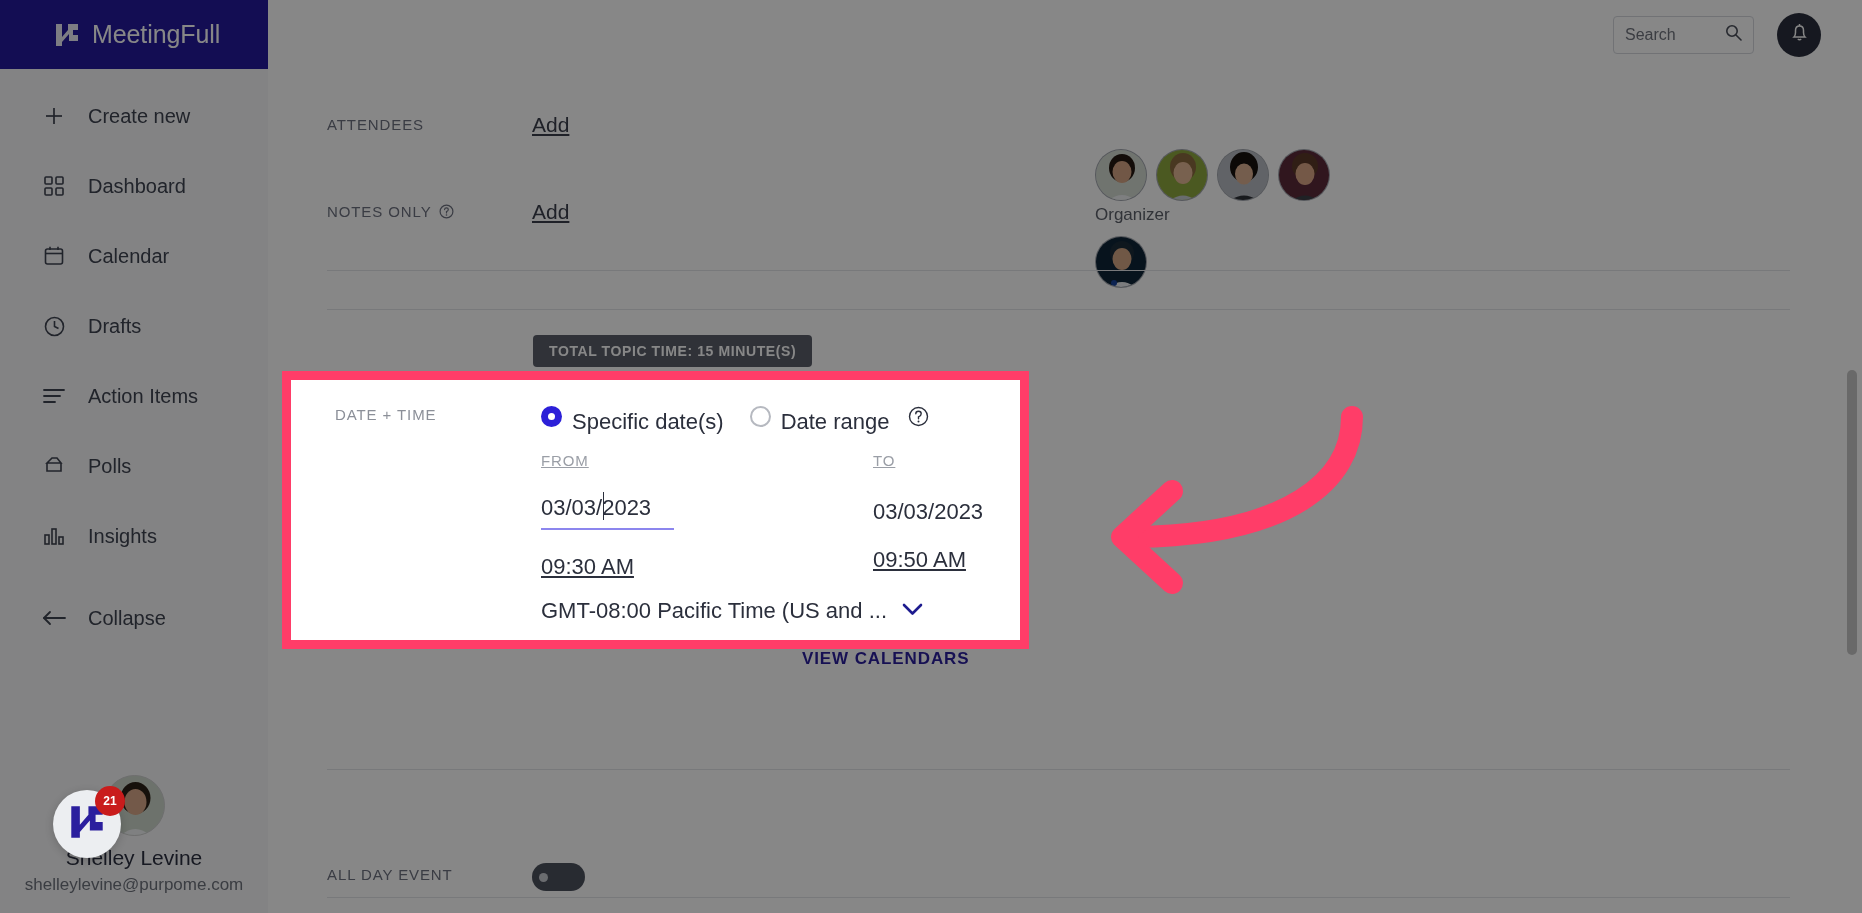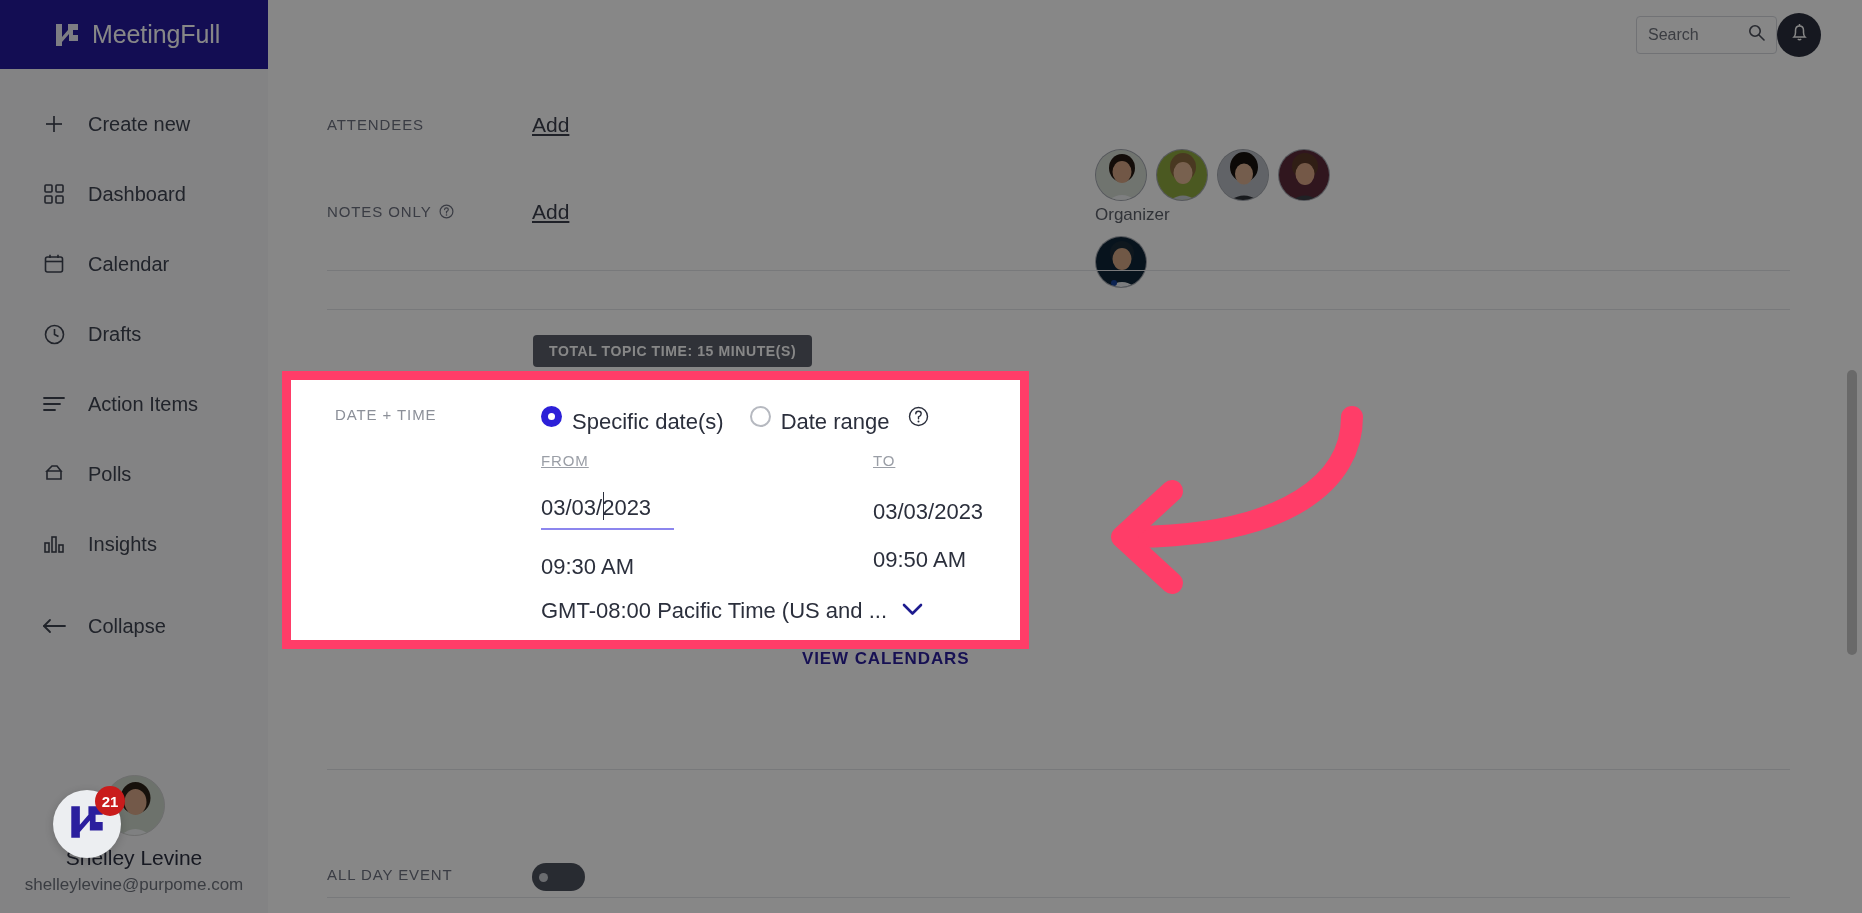--- a/index.html
+++ b/index.html
@@ -52,21 +52,21 @@
     gap: 11px;
   }
   .brand-logo { width: 28px; height: 28px; flex: none; }
   .brand-name {
     color: #ffffff;
     font-size: 25px;
     letter-spacing: -0.1px;
     font-weight: 400;
   }
   .nav {
-    padding-top: 20px;
+    padding-top: 12px;
   }
   .nav-item {
     display: flex;
     align-items: center;
     height: 70px;
     padding-left: 41px;
     gap: 21px;
     color: #3f4451;
     font-size: 20px;
     cursor: pointer;
@@ -110,20 +110,21 @@
   .topbar {
     position: absolute;
     left: 268px; top: 0;
     width: 1594px; height: 69px;
     background: #ffffff;
     z-index: 4;
     display: flex;
     align-items: center;
     justify-content: flex-end;
     padding-right: 41px;
+    gap: 23px;
   }
   .search-box {
     width: 141px; height: 38px;
     border: 1px solid #d5d7dd;
     border-radius: 4px;
     display: flex;
     align-items: center;
     padding: 0 11px;
     justify-content: space-between;
     background: #fff;
@@ -329,20 +330,21 @@
     position: absolute;
     left: 62px; top: -3px;
     width: 1px; height: 28px;
     background: #2b2f3c;
   }
   .time-field {
     margin-top: 24px;
     font-size: 22px;
     color: #2b2f3c;
     white-space: nowrap;
+    text-decoration: underline;
   }
   .tz-row {
     position: absolute;
     left: 250px; top: 218px;
     display: flex;
     align-items: center;
     gap: 15px;
     cursor: pointer;
   }
   .tz-text {
@@ -371,21 +373,21 @@
     box-shadow: 0 2px 8px rgba(0,0,0,0.18);
     cursor: pointer;
   }
   .chat-badge {
     position: absolute;
     right: -4px; top: -4px;
     min-width: 30px; height: 30px;
     border-radius: 15px;
     background: #c91c1c;
     color: #fff;
-    font-size: 15px;
+    font-size: 12px;
     font-weight: bold;
     display: flex; align-items: center; justify-content: center;
     padding: 0 6px;
   }
 
   
   .scrollbar {
     position: absolute;
     right: 5px; top: 370px;
     width: 10px; height: 285px;

